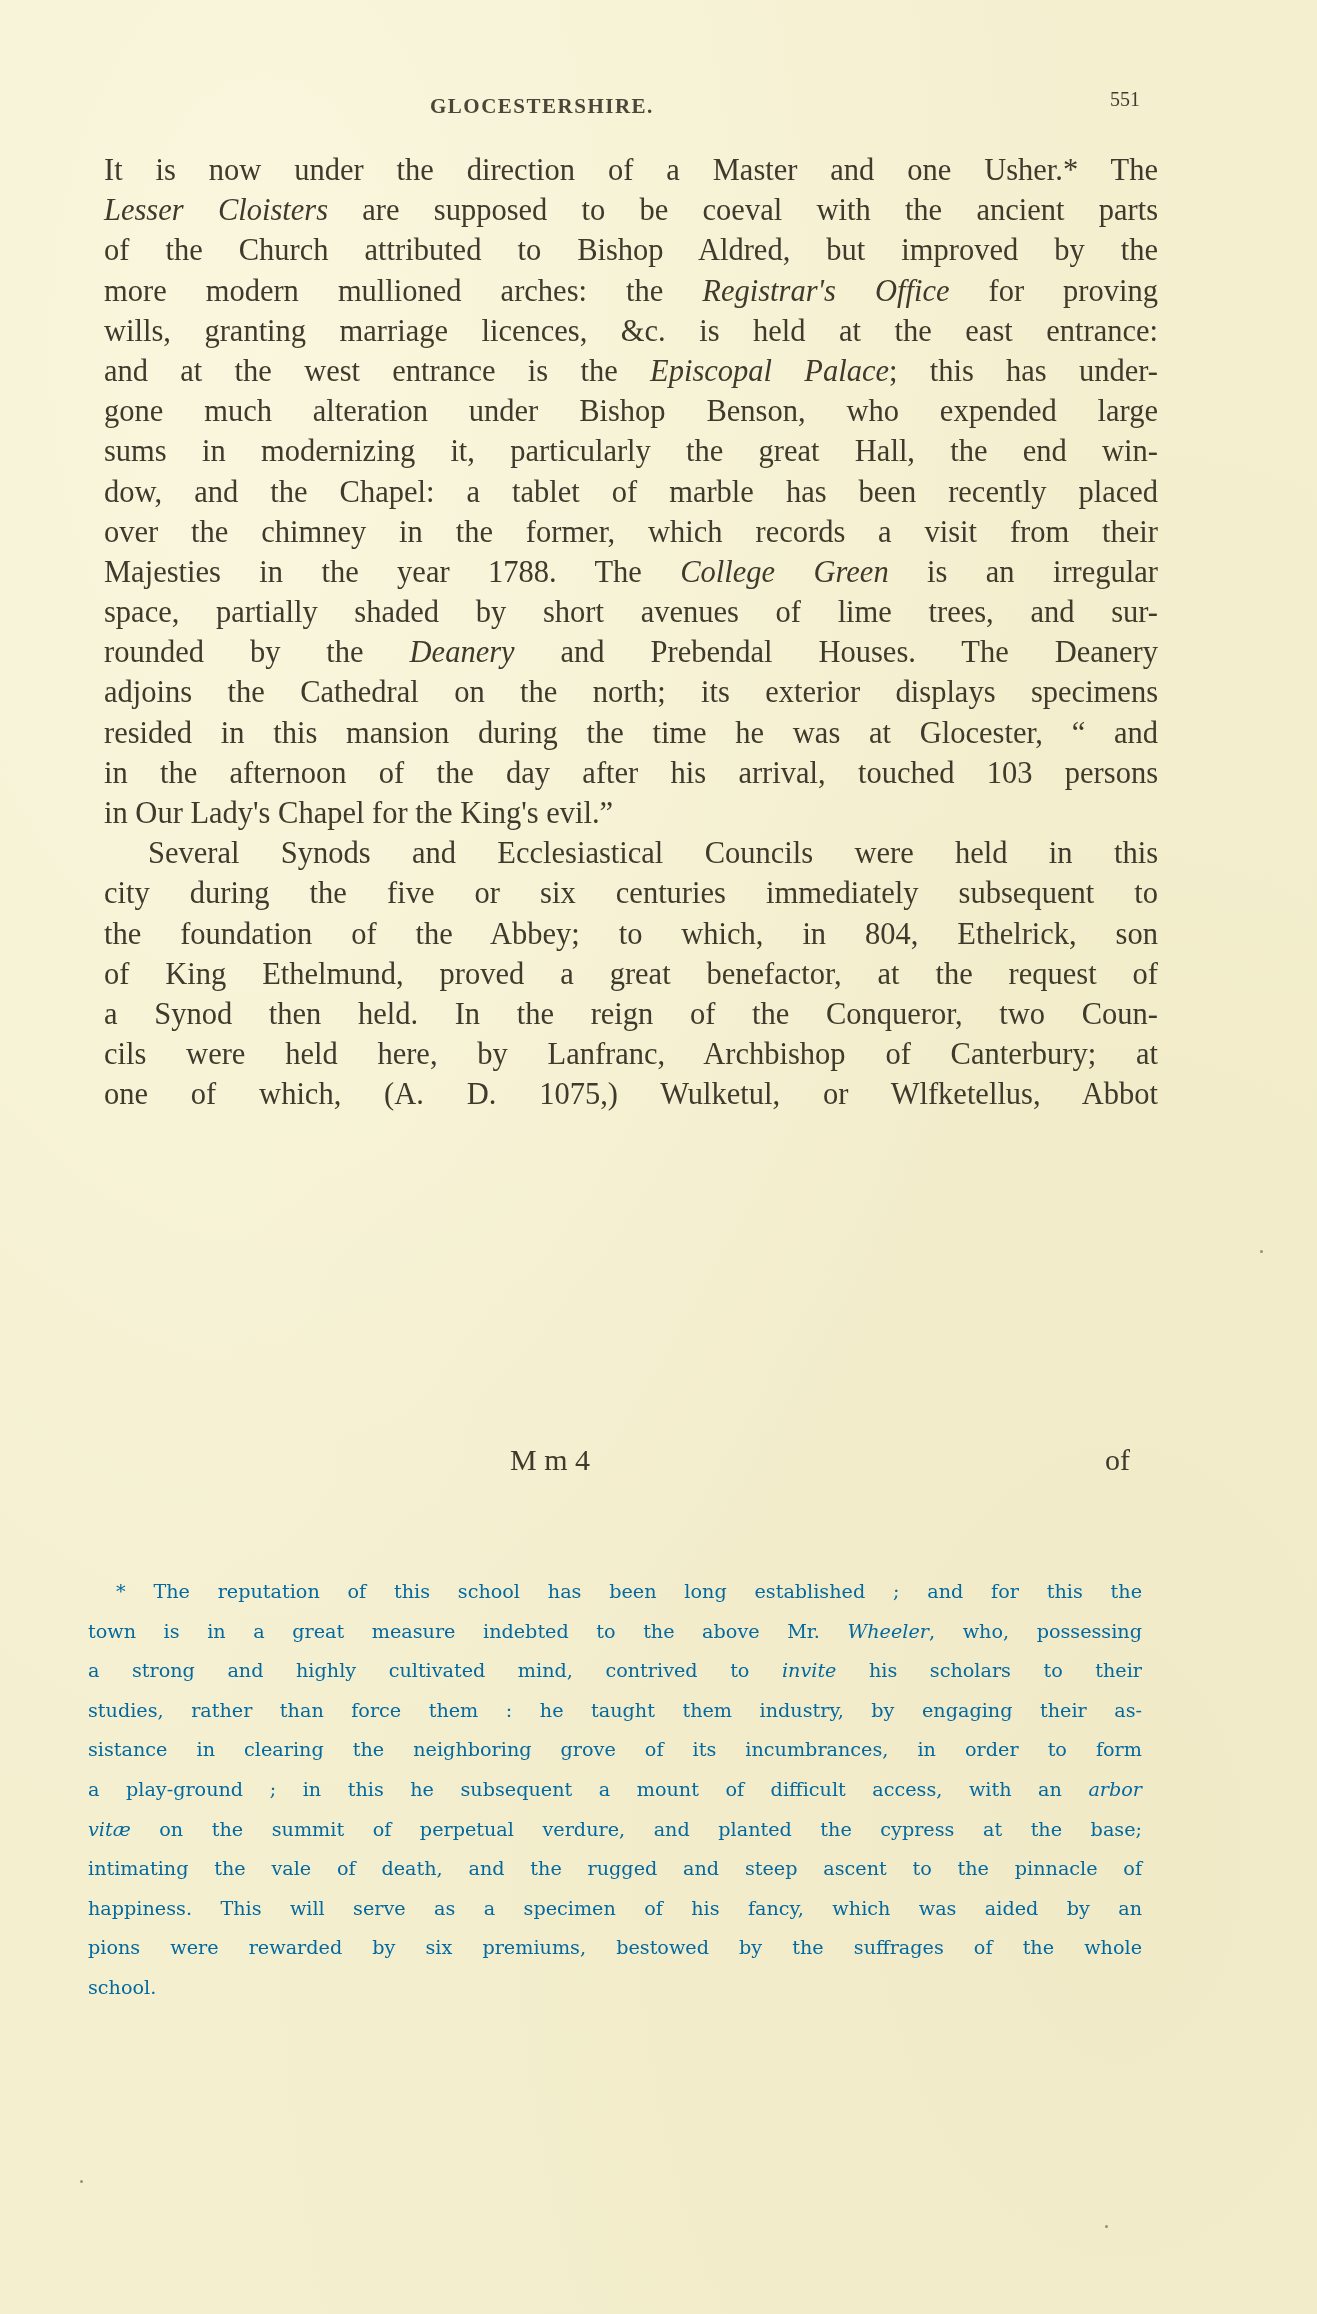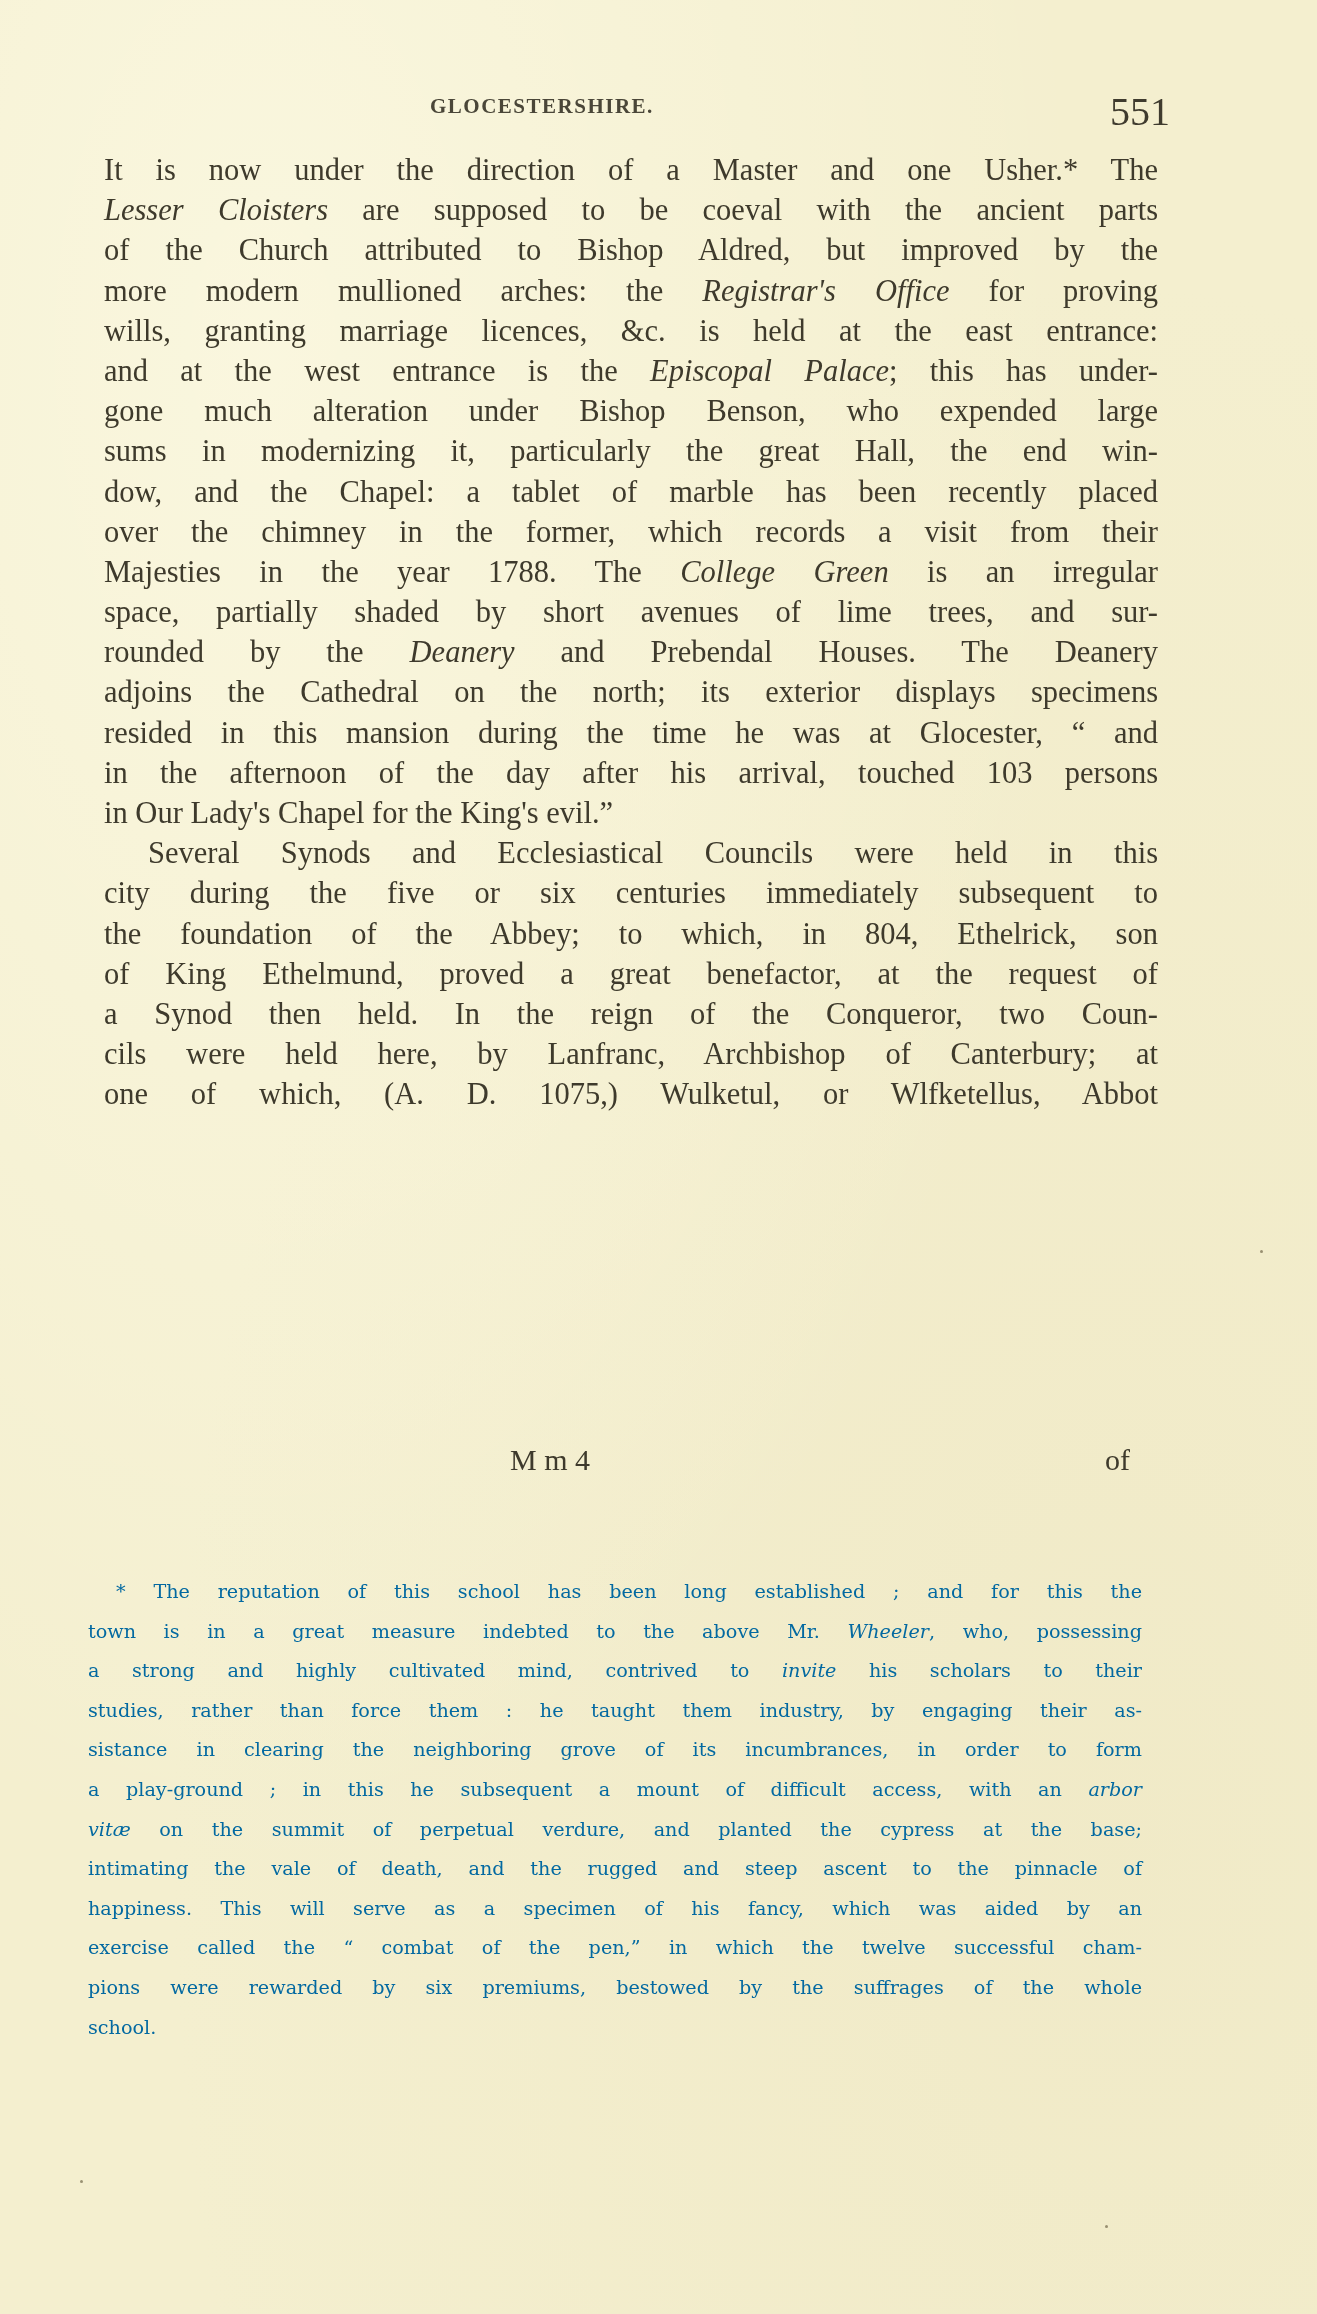--- a/index.html
+++ b/index.html
@@ -39,21 +39,21 @@
       font-size: 21px;
       letter-spacing: 1.5px;
       font-weight: bold;
       color: #4a4638;
     }
     .page-number {
       position: absolute;
       left: 1110px;
       top: 0px;
       font-family: "Liberation Serif", serif;
-      font-size: 40px;
+      font-size: 20px;
       color: #3f3b2e;
     }
     .body-text {
       position: absolute;
       left: 88px;
       top: 150px;
       width: 1054px;
       font-family: "Liberation Serif", serif;
       font-size: 30.5px;
       line-height: 40.2px;
@@ -163,21 +163,20 @@
   <div class="footnote" id="footnote">
       <span class="fline first"><span>* The reputation of this school has been long established ; and for this the</span></span>
       <span class="fline"><span>town is in a great measure indebted  to the above Mr. </span><i>Wheeler</i><span>,  who,  possessing</span></span>
       <span class="fline"><span>a strong  and highly  cultivated  mind,  contrived to </span><i>invite</i><span> his scholars to their</span></span>
       <span class="fline"><span>studies,  rather than force them :  he taught  them industry,  by engaging their as-</span></span>
       <span class="fline"><span>sistance in clearing the neighboring grove of its incumbrances,  in order to form</span></span>
       <span class="fline"><span>a play-ground ; in this he subsequent a mount of difficult access,  with an </span><i>arbor</i></span>
       <span class="fline"><i>vitæ</i><span> on  the summit of  perpetual verdure,  and planted the cypress at  the base;</span></span>
       <span class="fline"><span>intimating the vale of death,  and the rugged and steep ascent to the pinnacle of</span></span>
       <span class="fline"><span>happiness.   This will serve as a specimen of his fancy,  which was aided by an</span></span>
-      <span class="fline"><span>exercise called the “ combat of the pen,”  in which the twelve successful cham-</span></span>
       <span class="fline"><span>pions were rewarded by six premiums,  bestowed by the suffrages of the whole</span></span>
       <span class="fline last"><span>school.</span></span>
     </div>
 
   <span class="speck" style="left:1260px; top:1250px;"></span>
   <span class="speck" style="left:1105px; top:2225px;"></span>
   <span class="speck" style="left:80px; top:2180px;"></span>
 </div>
 
 </body></html>

